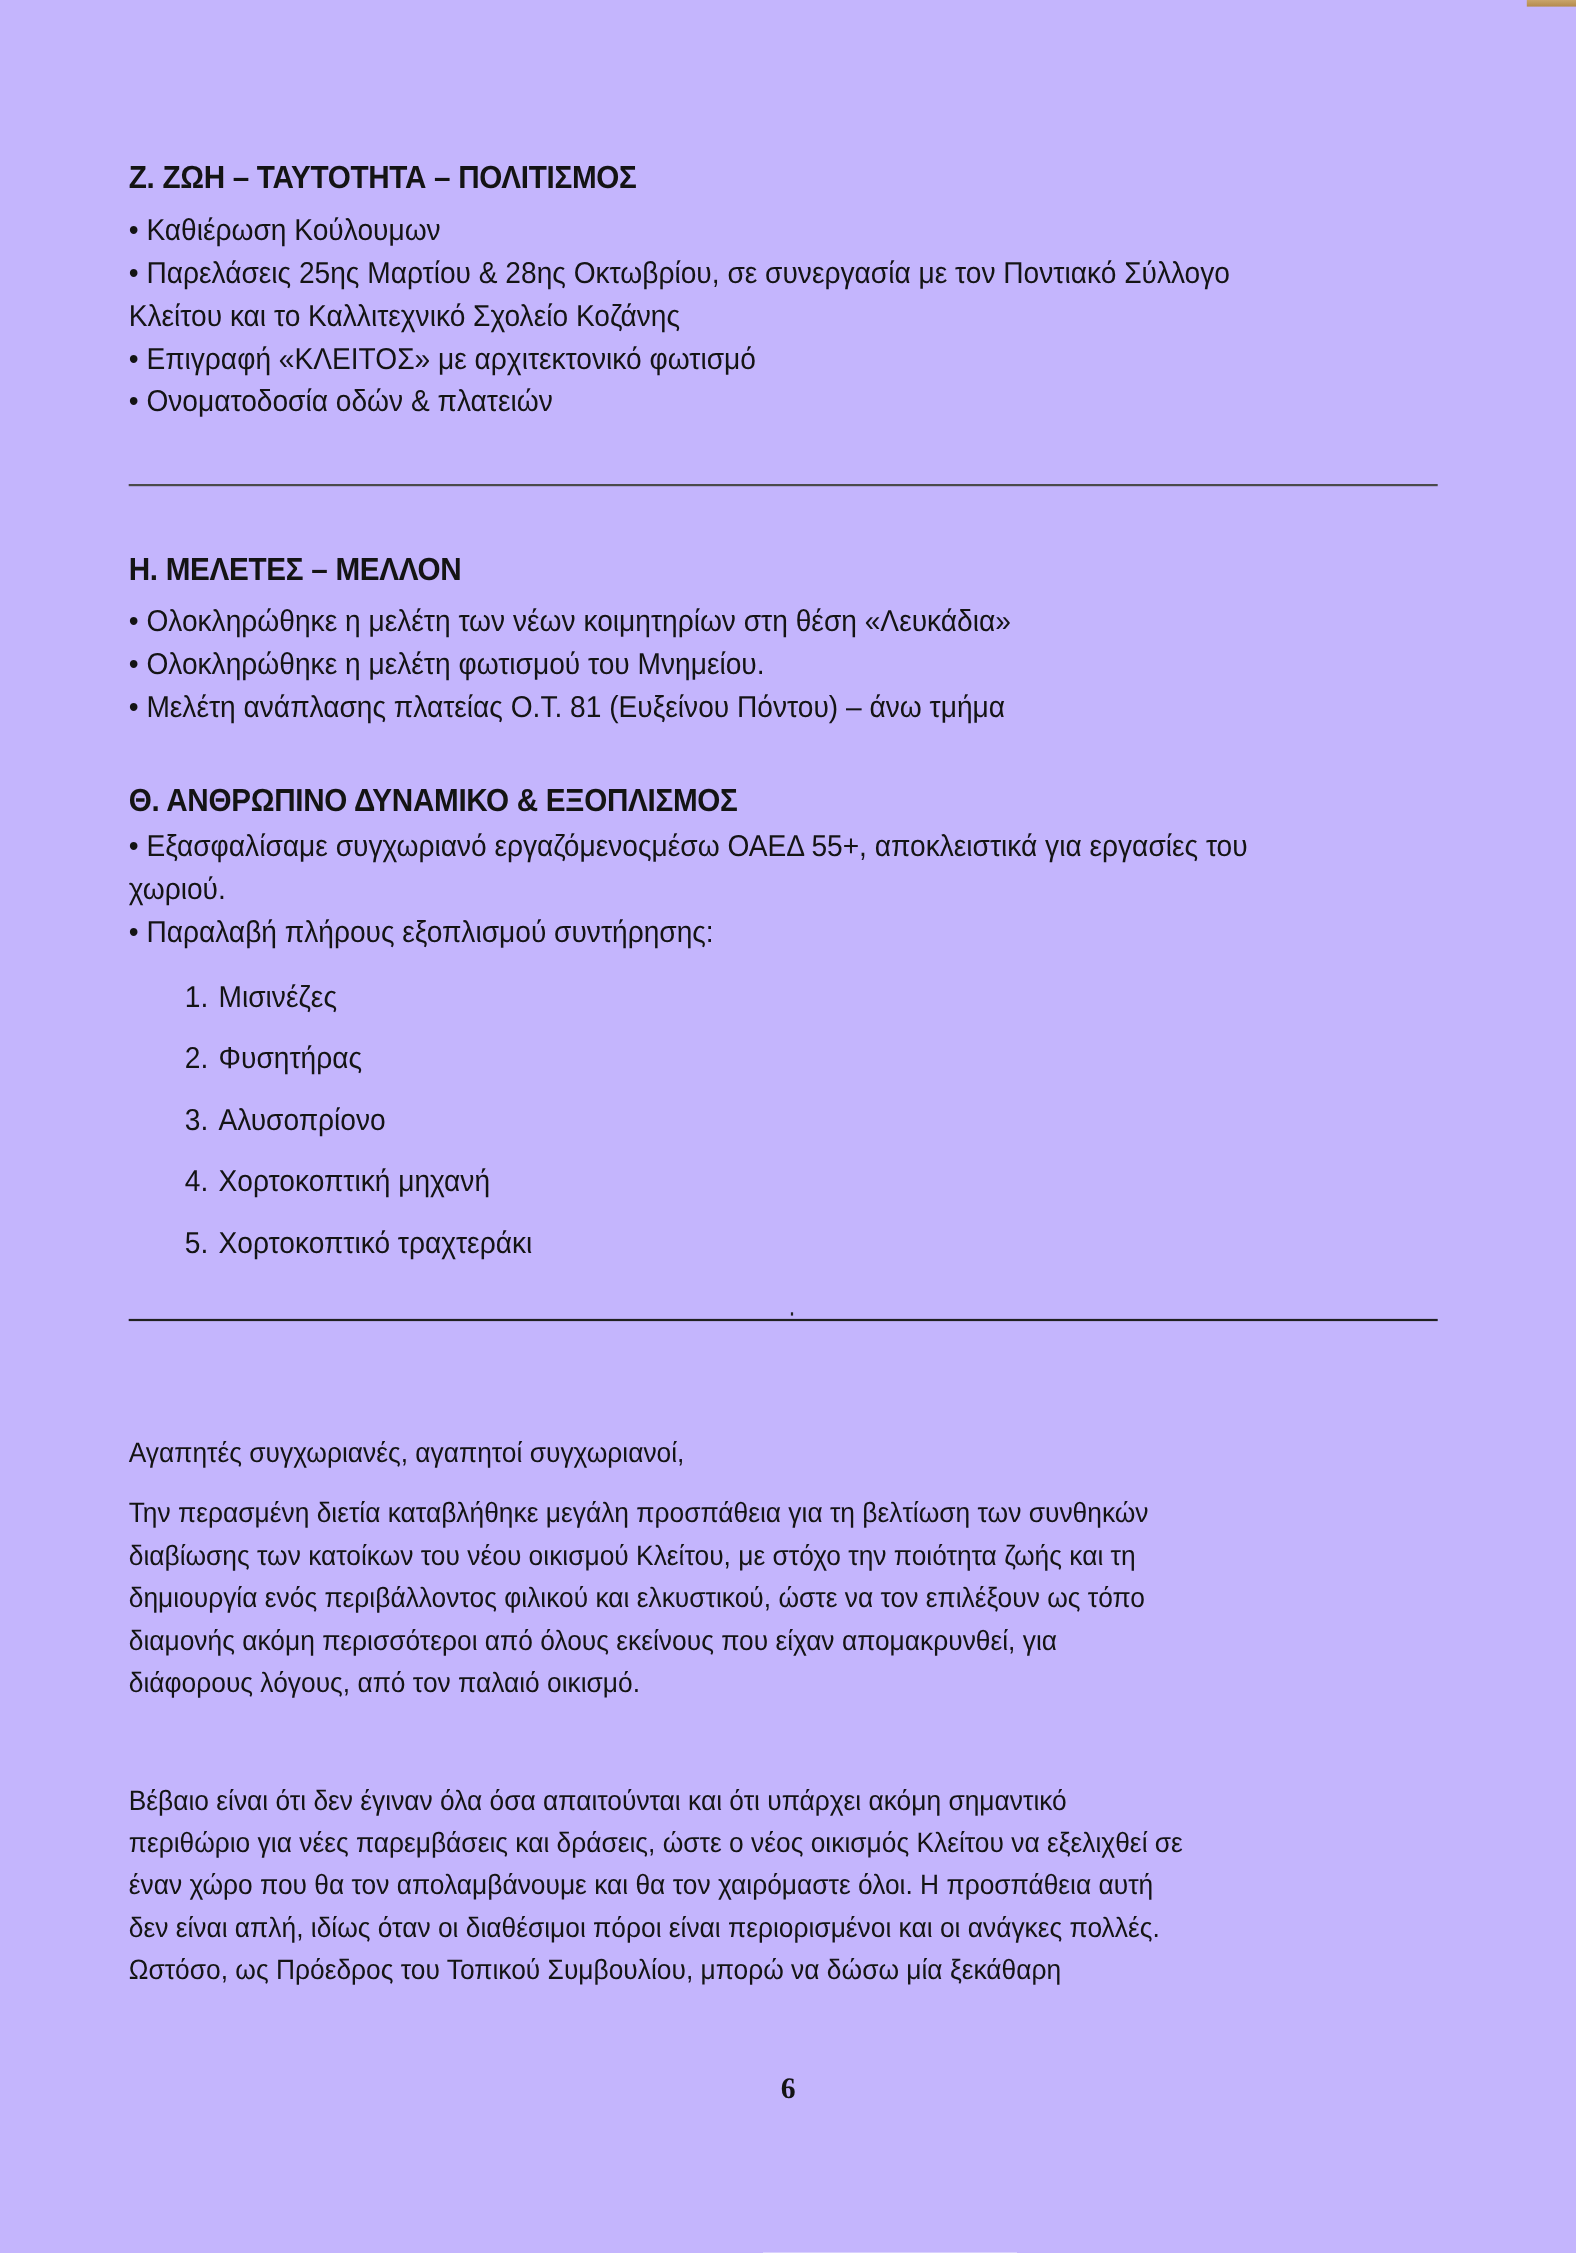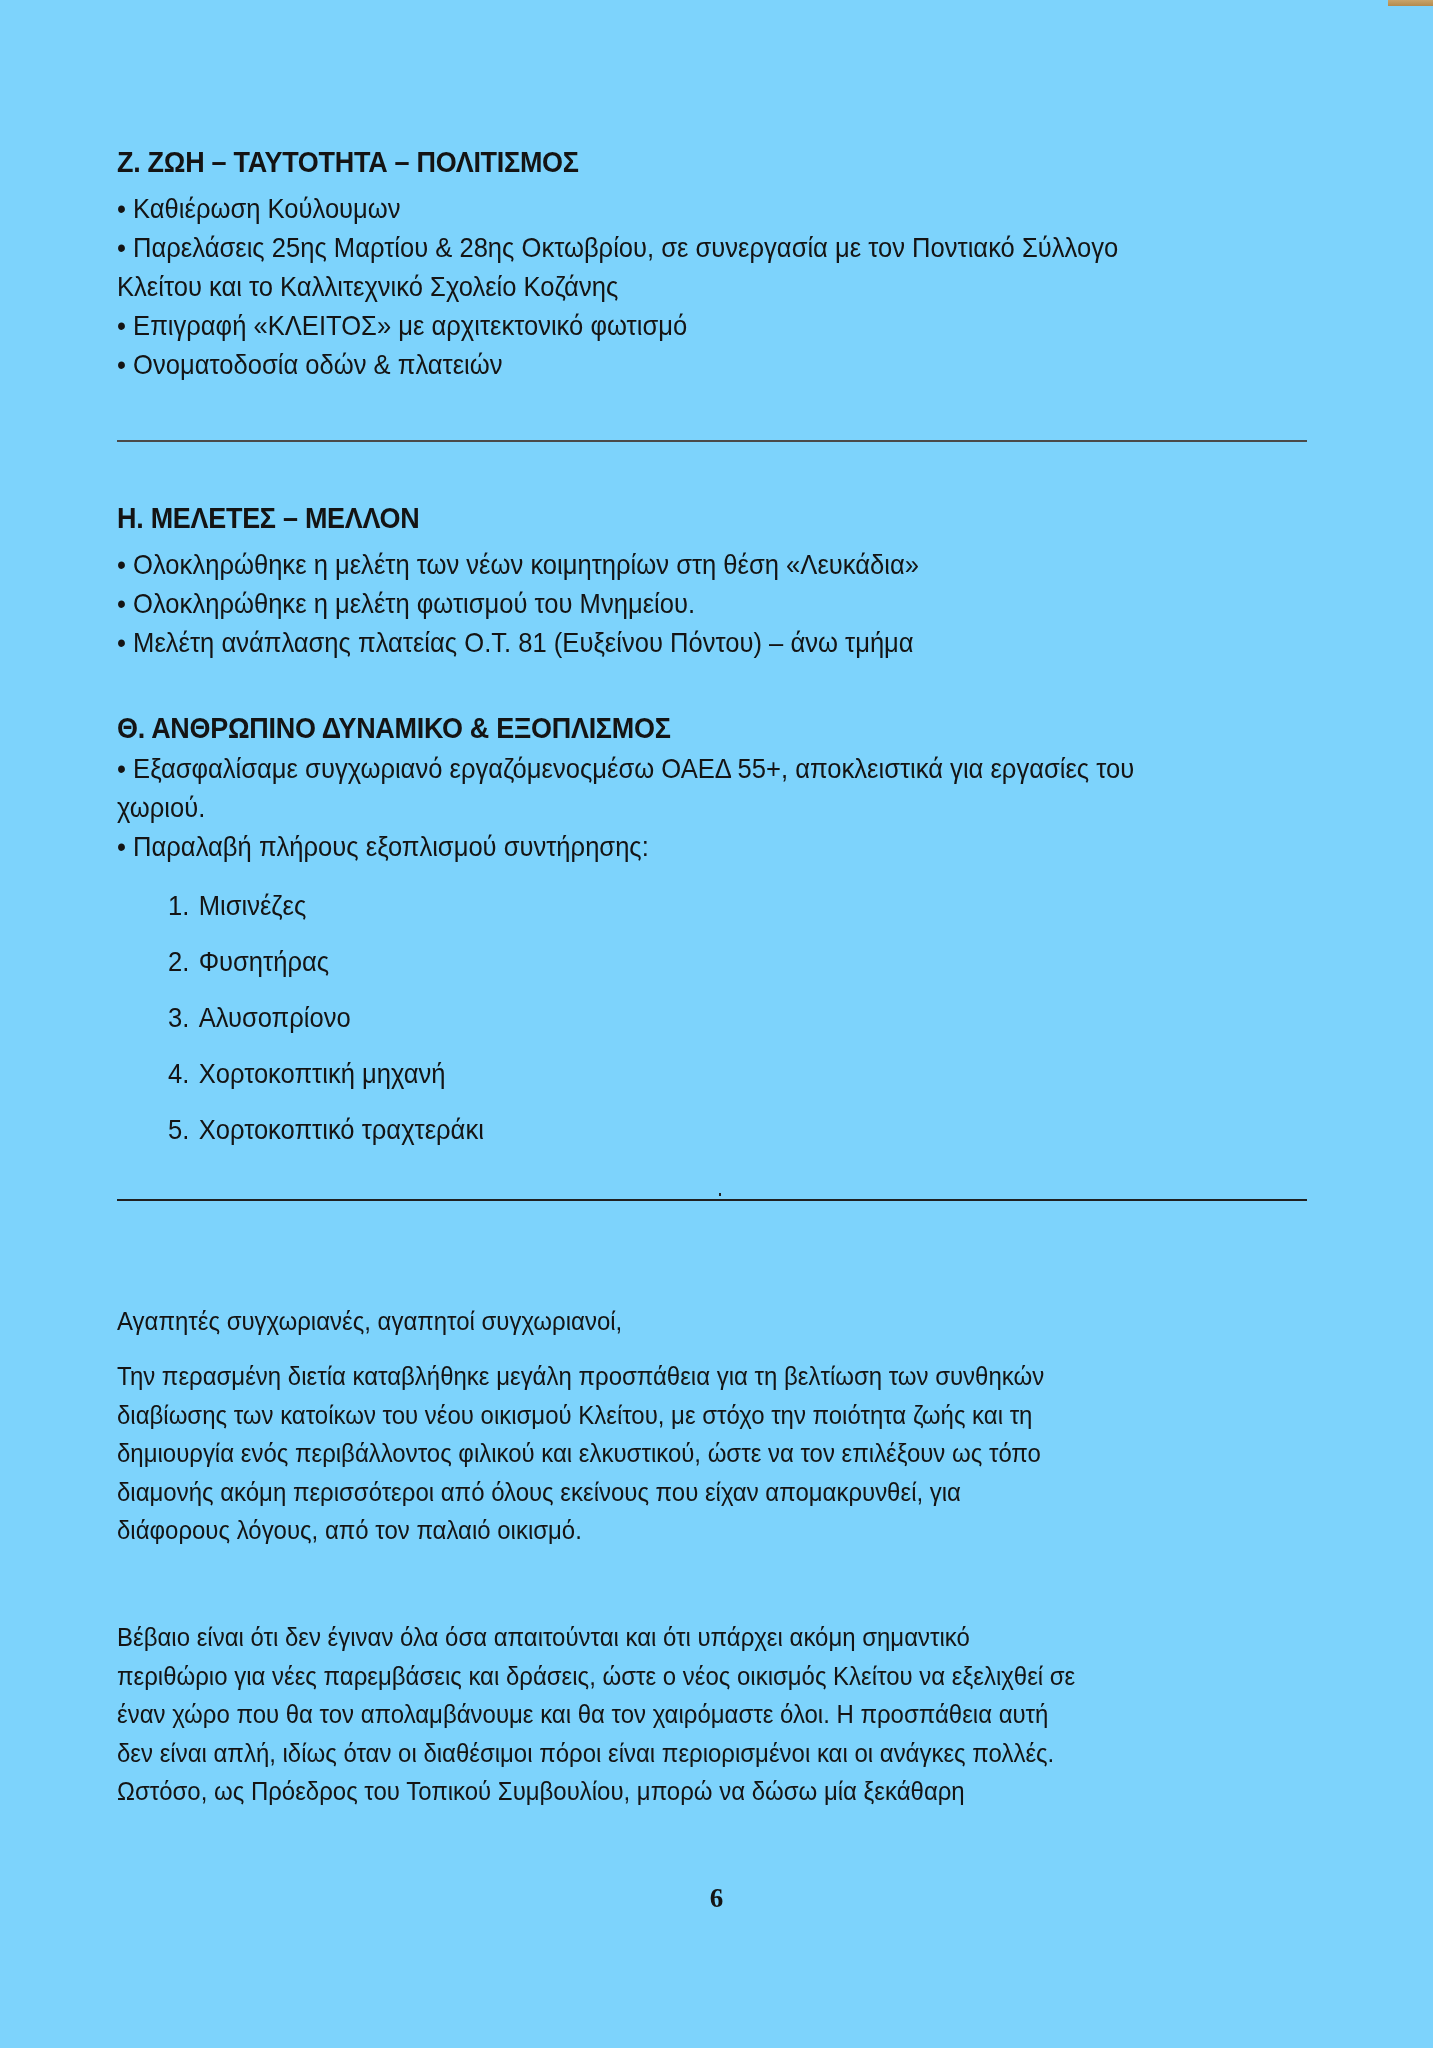--- a/index.html
+++ b/index.html
@@ -14,21 +14,21 @@
       overflow: hidden;
       font-family: "Liberation Sans", sans-serif;
       color: #141414;
     }
     .page {
       position: absolute;
       left: 0;
       top: 0;
       width: 1433px;
       height: 2048px;
-      background: #7dd3fc;
+      background: #c4b5fd;
     }
     .corner-mark {
       position: absolute;
       right: 0;
       top: 0;
       width: 45px;
       height: 6px;
       background: linear-gradient(#c9a46a, #b48a4c);
     }
     .section-title {

